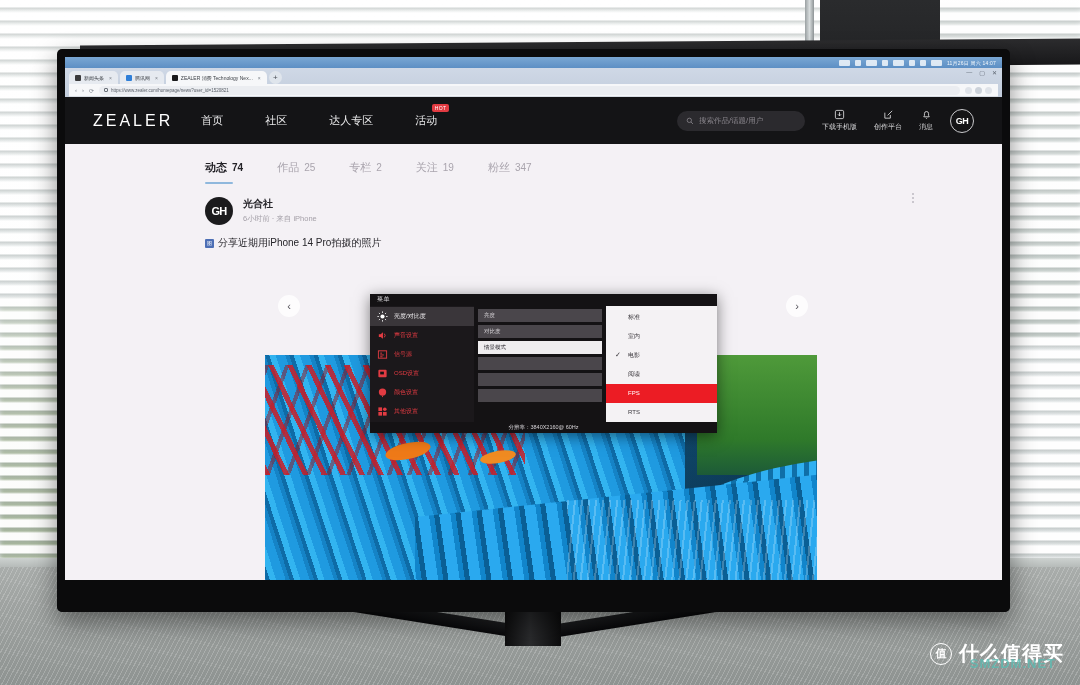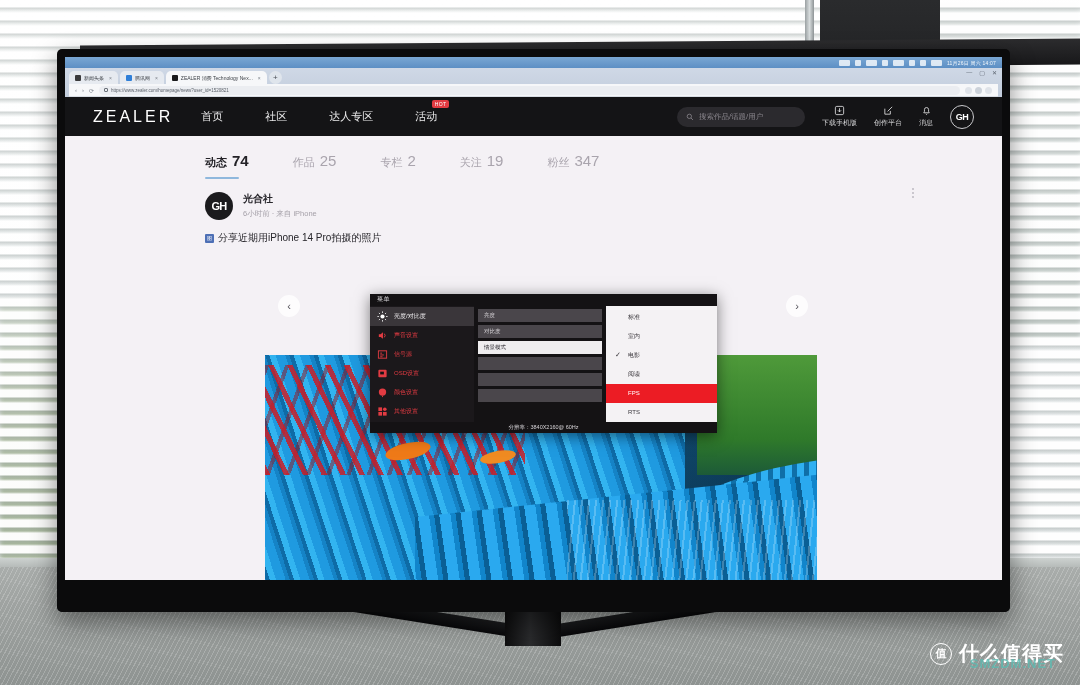--- a/index.html
+++ b/index.html
@@ -140,21 +140,21 @@
     flex:1; height:9px; background:#ebedf1; border-radius:5px;
     display:flex; align-items:center; gap:3px; padding:0 5px;
     color:#5a6069; font-size:4.5px; overflow:hidden; white-space:nowrap;
   }
   .lock{ width:4px; height:4px; border:.5px solid #6a7078; border-radius:1px; flex:none;}
   .extrow{ display:flex; gap:3px; align-items:center; }
   .ext{ width:7px; height:7px; border-radius:50%; }
 
   
   .site-header{
-    height:39px; background:#141416; display:flex; align-items:center;
+    height:47px; background:#141416; display:flex; align-items:center;
     padding:0 28px; position:relative;
   }
   .logo{
     color:#fff; font-size:16px; letter-spacing:3px; font-weight:300;
     font-family:"Liberation Sans",sans-serif; margin-right:28px;
   }
   .nav{ display:flex; align-items:center; gap:42px; }
   .nav-item{ color:#e9e9ea; font-size:11px; position:relative; white-space:nowrap; }
   .hot-badge{
     position:absolute; top:-9px; right:-12px;
@@ -173,25 +173,25 @@
   .hicon .lbl{ font-size:7px; color:#d8d8da; white-space:nowrap; }
   .avatar-h{
     width:24px; height:24px; border-radius:50%; border:1.2px solid #c9c9cc;
     display:flex; align-items:center; justify-content:center;
     color:#fff; font-size:9px; font-weight:bold; letter-spacing:-.5px;
   }
 
   
   .page{ background:#f4f1f5; height:100%; position:relative; }
   .tabs-row{
-    display:flex; align-items:flex-start; gap:44px;
+    display:flex; align-items:flex-start; gap:34px;
     padding:16px 0 0 140px; position:relative;
   }
   .ptab{ font-size:11px; color:#a9a4ad; display:flex; align-items:baseline; gap:5px; position:relative; }
-  .ptab .cnt{ font-size:15px; }
+  .ptab .cnt{ font-size:10px; }
   .ptab.active{ color:#232227; font-weight:bold; }
   .ptab.active .cnt{ color:#232227; }
   .ptab .ul{
     position:absolute; left:0; right:10px; bottom:-9px; height:2.5px;
     background:#8fb8dd; border-radius:2px;
   }
 
   .post{ padding:22px 0 0 140px; position:relative; }
   .post-head{ display:flex; gap:10px; align-items:flex-start; }
   .avatar-p{

